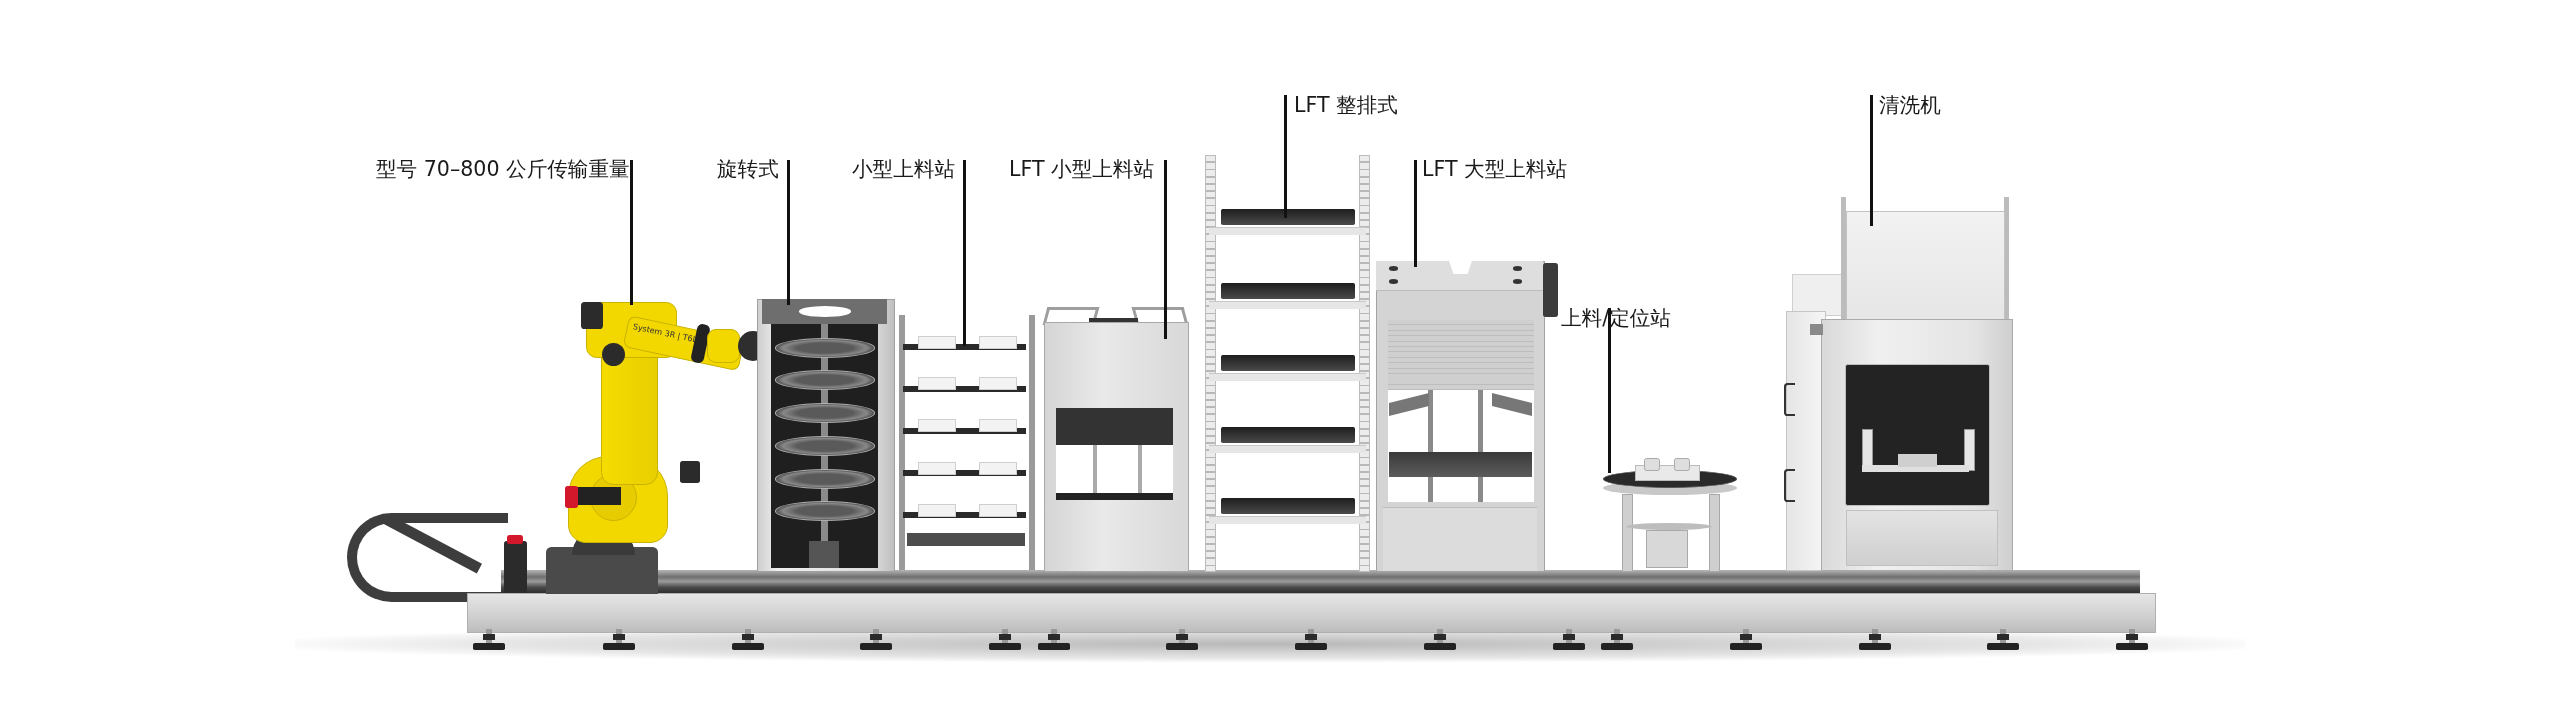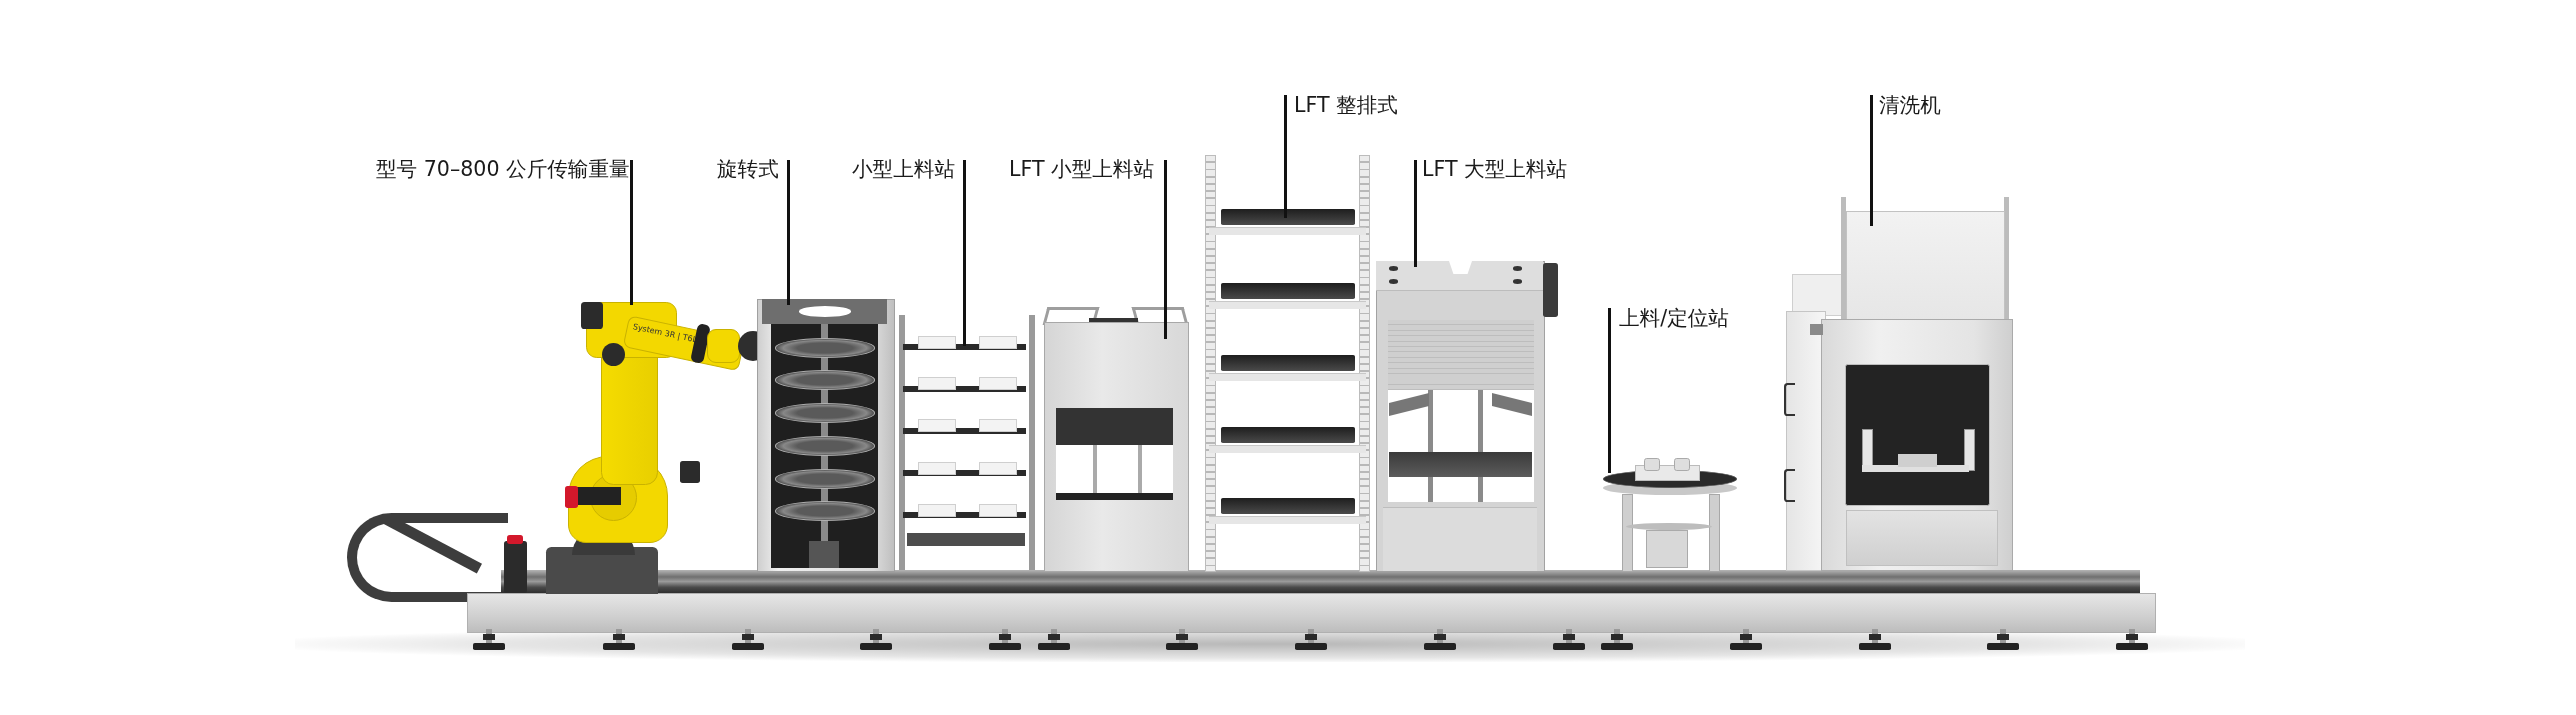--- a/index.html
+++ b/index.html
@@ -347,15 +347,15 @@
 <div class="leader" style="left:1414px;top:160px;height:107px"></div>
 <div class="leader" style="left:1608px;top:308px;height:165px"></div>
 <div class="leader" style="left:1870px;top:95px;height:131px"></div>
 
 <div class="label" style="left:376px;top:157px">型号 70–800 公斤传输重量</div>
 <div class="label" style="left:717px;top:157px">旋转式</div>
 <div class="label" style="left:852px;top:157px">小型上料站</div>
 <div class="label" style="left:1009px;top:157px">LFT 小型上料站</div>
 <div class="label" style="left:1294px;top:93px">LFT 整排式</div>
 <div class="label" style="left:1422px;top:157px">LFT 大型上料站</div>
-<div class="label" style="left:1619px;top:306px">上料/定位站</div>
+<div class="label" style="left:1561px;top:306px">上料/定位站</div>
 <div class="label" style="left:1879px;top:93px">清洗机</div>
 
 
 </body></html>

